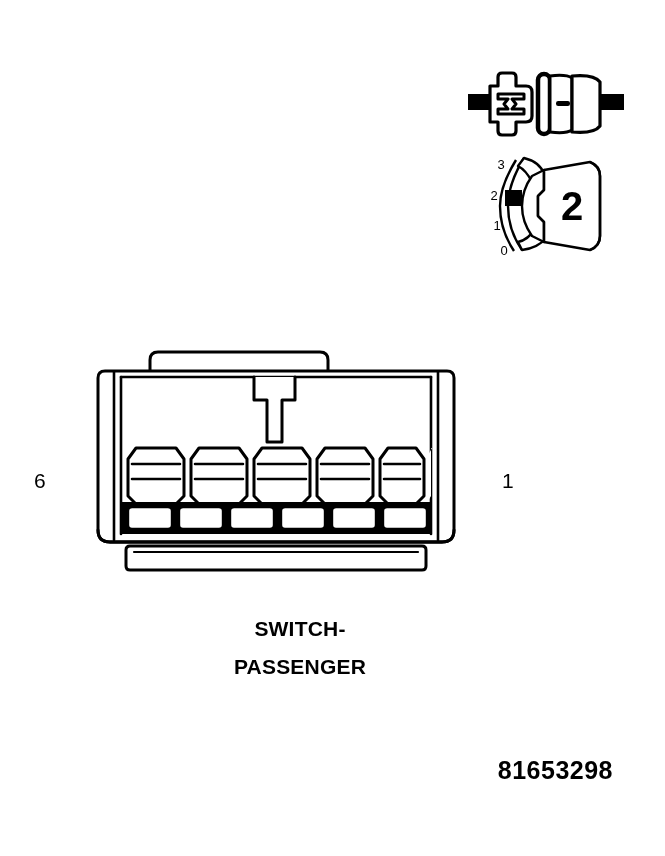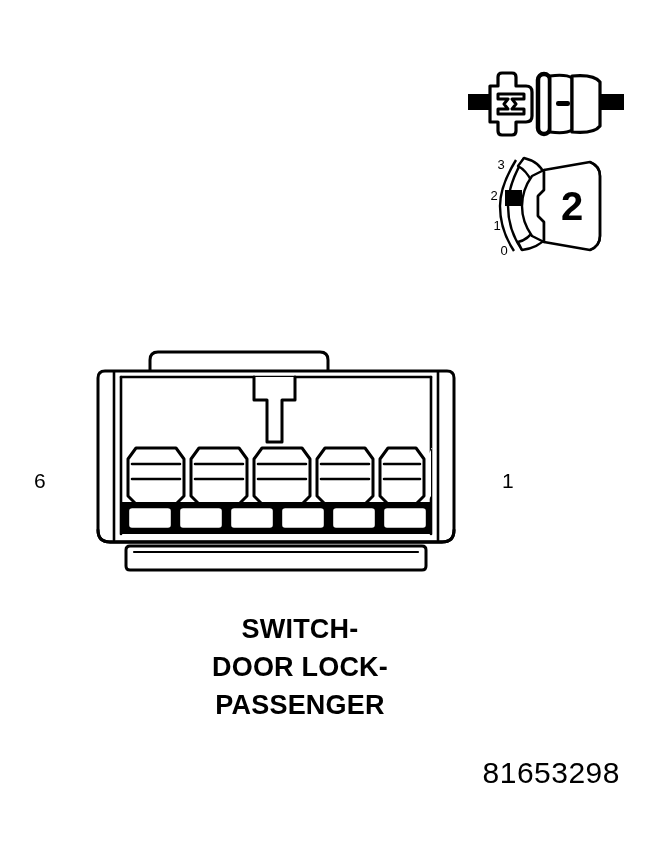--- a/index.html
+++ b/index.html
@@ -57,35 +57,35 @@
   .pin-label.left  { left: 34px;  top: 470px; }
   .pin-label.right { left: 502px; top: 470px; }
 
   
   .caption {
     position: absolute;
     left: 0;
     top: 610px;
     width: 600px;
     text-align: center;
-    font-size: 27px;
+    font-size: 21px;
     font-weight: bold;
     line-height: 38px;
     letter-spacing: 0.2px;
     font-family: "Liberation Sans", sans-serif;
   }
   .caption div { white-space: pre; }
 
   
   .part-number {
     position: absolute;
-    right: 45px;
+    right: 52px;
     top: 756px;
-    font-size: 30px;
-    font-weight: 400;
+    font-size: 25px;
+    font-weight: 700;
     letter-spacing: 0.5px;
     font-family: "Liberation Sans", sans-serif;
   }
 
   
   svg text.tick {
     font-family: "Liberation Sans", sans-serif;
     font-size: 13px;
   }
   svg text.big2 {
@@ -205,19 +205,18 @@
         <path d="M42,208 L326,208" stroke-width="2.2"></path>
       </g>
     </svg>
   </div>
 
   <div class="pin-label left">6</div>
   <div class="pin-label right">1</div>
 
   <div class="caption">
     <div>SWITCH-</div>
-    <div>DOOR LOCK-</div>
     <div>PASSENGER</div>
   </div>
 
   <div class="part-number">81653298</div>
 
 </div>
 
 </body></html>

